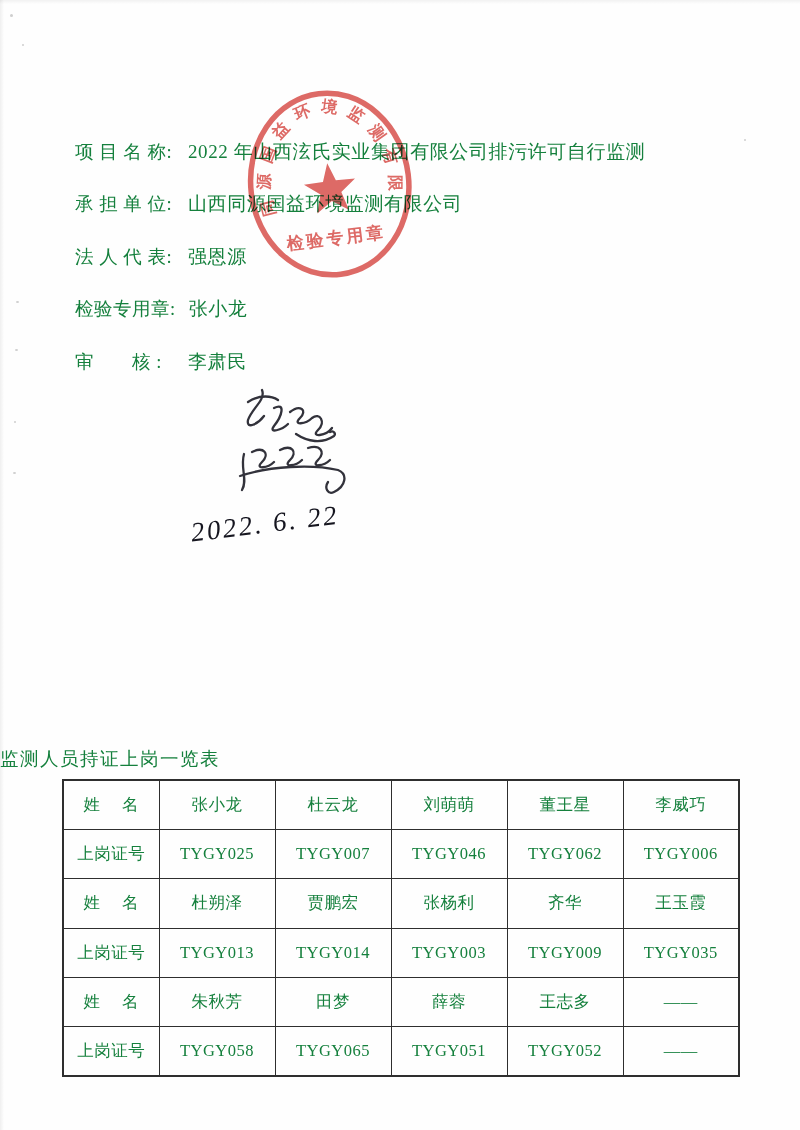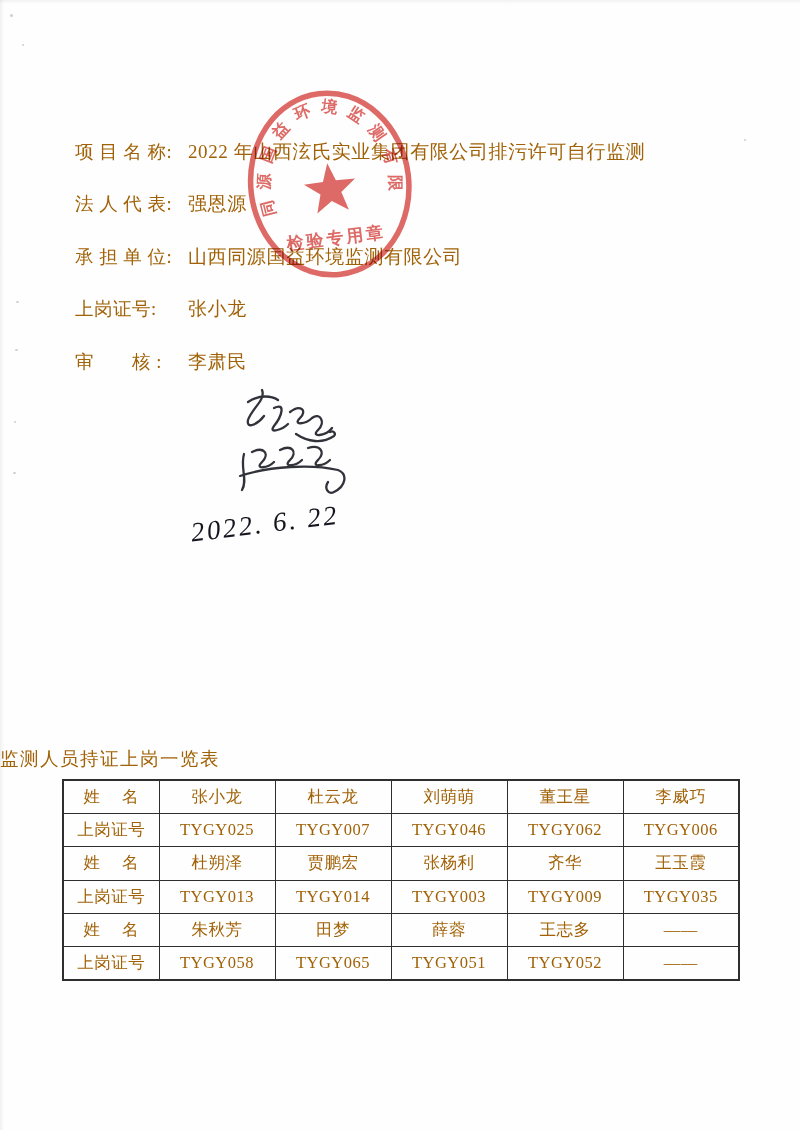--- a/index.html
+++ b/index.html
@@ -1,21 +1,21 @@
 <!DOCTYPE html>
 <html><head>
 <meta charset="utf-8">
 <style>
   html,body{margin:0;padding:0;background:#ffffff;}
   .page{
     position:relative;
     width:800px;height:1130px;
     background:#fefefe;
     font-family:"Liberation Serif","DejaVu Serif",serif;
-    color:#a16207;
+    color:#15803d;
     overflow:hidden;
   }
   .page::before{
     content:'';position:absolute;left:0;top:0;bottom:0;width:4px;
     background:linear-gradient(to right, rgba(0,0,0,0.06), rgba(0,0,0,0));
     pointer-events:none;
   }
   .page::after{
     content:'';position:absolute;left:0;top:0;right:0;height:4px;
     background:linear-gradient(to bottom, rgba(0,0,0,0.05), rgba(0,0,0,0));
@@ -38,45 +38,45 @@
     text-align:left;font-size:18.5px;letter-spacing:1.5px;
   }
   .ptable{
     position:absolute;left:62px;top:779px;width:676px;
     border-collapse:collapse;table-layout:fixed;
     border:2px solid #2e2e2e;
   }
   .ptable td{
     border:1px solid #2e2e2e;
     height:32.2px;text-align:center;vertical-align:middle;
-    font-size:16.5px;letter-spacing:0.5px;padding:0;
+    font-size:16.5px;letter-spacing:0.5px;padding:8px;
     overflow:hidden;
   }
   .speck{position:absolute;border-radius:50%;background:#a8a8a8;opacity:0.55;}
 </style>
 </head>
 <body>
 
 <div class="page">
 
   <div class="fields">
       <div class="field-row">
         <span class="flabel">项 目 名 称:</span>
         <span class="fvalue">2022 年山西泫氏实业集团有限公司排污许可自行监测</span>
       </div>
       <div class="field-row">
+        <span class="flabel">承 担 单 位:</span>
+        <span class="fvalue">山西同源国益环境监测有限公司</span>
+      </div>
+      <div class="field-row">
         <span class="flabel">法 人 代 表:</span>
         <span class="fvalue">强恩源</span>
       </div>
       <div class="field-row">
-        <span class="flabel">承 担 单 位:</span>
-        <span class="fvalue">山西同源国益环境监测有限公司</span>
-      </div>
-      <div class="field-row">
-        <span class="flabel">上岗证号:</span>
+        <span class="flabel">检验专用章:</span>
         <span class="fvalue">张小龙</span>
       </div>
       <div class="field-row">
         <span class="flabel">审　　核 :</span>
         <span class="fvalue">李肃民</span>
       </div>
     </div>
 
   <svg class="stamp-svg" width="212" height="204" viewBox="0 0 212 204">
     <g transform="rotate(-7 106 100)">

